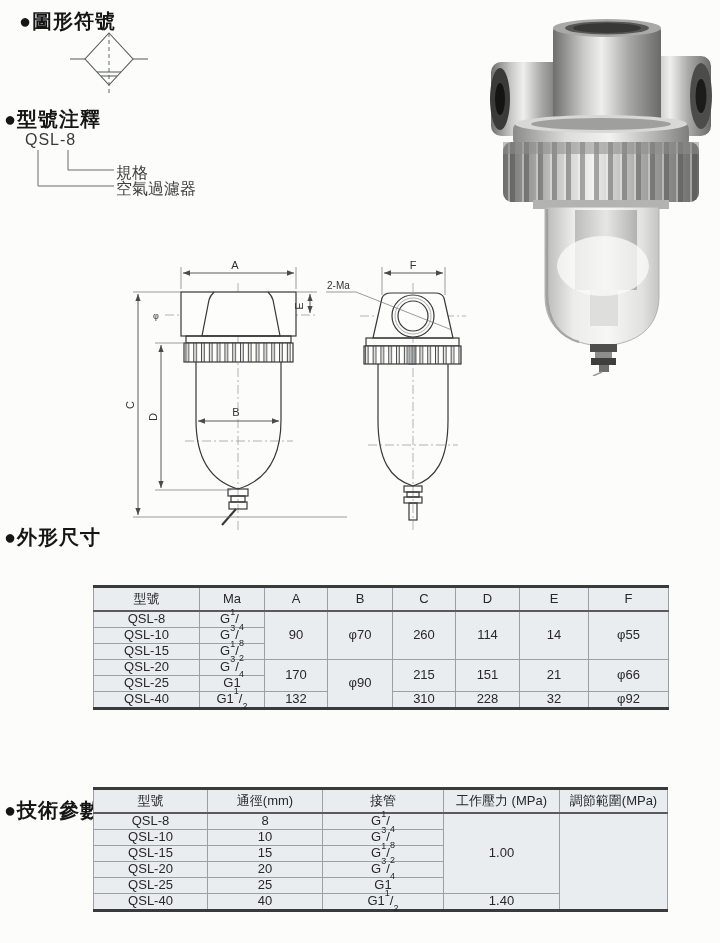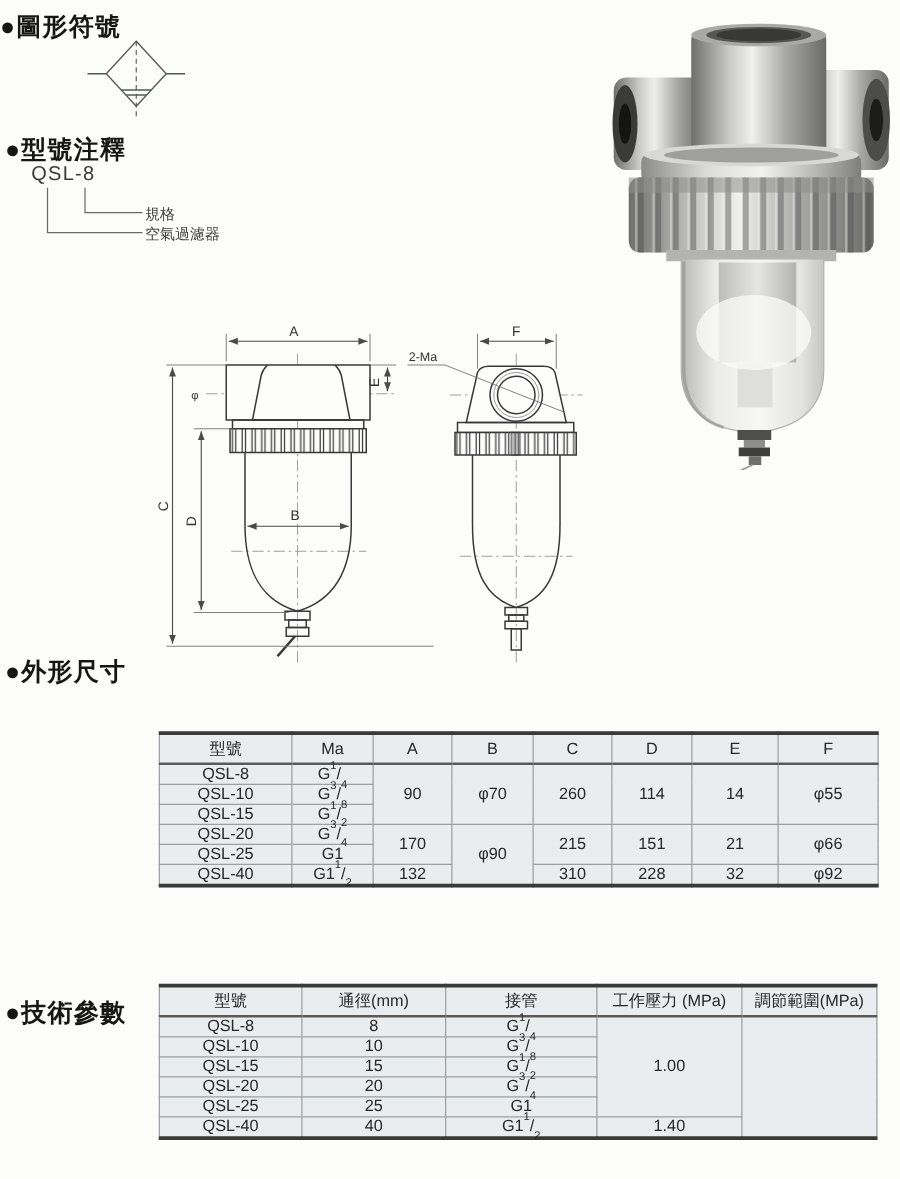--- a/index.html
+++ b/index.html
@@ -7,41 +7,41 @@
     width:720px;height:943px;position:relative;
     background:#fcfcfa;
     font-family:"Liberation Sans","DejaVu Sans",sans-serif;
     color:#232527;overflow:hidden;
   }
   .abs{position:absolute;}
   .heading{
     font-size:20px;font-weight:bold;color:#161616;letter-spacing:1px;white-space:nowrap;
   }
   .model-code{font-size:16px;color:#3a3a3a;letter-spacing:1px;}
-  .callout-label{font-size:12px;color:#3f3f3f;white-space:nowrap;}
+  .callout-label{font-size:16px;color:#3f3f3f;white-space:nowrap;}
   table.tbl{
     border-collapse:collapse;table-layout:fixed;
     background:#e9edef;
     border-top:3px solid #3a3a3a;border-bottom:3px solid #3a3a3a;
-    border-left:1px solid #9aa0a4;border-right:1px solid #9aa0a4;margin-left:34px;
+    border-left:1px solid #9aa0a4;border-right:1px solid #9aa0a4;
   }
   table.tbl th,table.tbl td{
     border:1px solid #9aa0a4;
     font-size:13px;font-weight:normal;text-align:center;vertical-align:middle;
     color:#26282a;padding:0;line-height:1.15;
   }
   table.tbl thead th{height:22px;border-bottom:2px solid #5a5a5a;}
   table.tbl sup{font-size:9px;line-height:0;position:relative;top:-3px;}
   table.tbl sub{font-size:9px;line-height:0;position:relative;bottom:-3px;}
   svg text{font-family:"Liberation Sans","DejaVu Sans",sans-serif;}
 </style>
 </head>
 <body>
 
-<div class="abs heading" style="left:0;top:8px">●圖形符號</div>
+<div class="abs heading" style="left:19px;top:8px">●圖形符號</div>
 
 <svg class="abs" style="left:68px;top:30px" width="92" height="66" viewBox="0 0 92 66">
   <g stroke="#55585a" stroke-width="1.1" fill="none">
     <path d="M41,3 L65,29 L41,55 L17,29 Z"></path>
     <path d="M2,29 H17 M65,29 H80"></path>
     <path d="M41,3 V63" stroke-dasharray="4 3" stroke-width="0.9"></path>
     <path d="M29,42 H53 M33,46 H49"></path>
   </g>
 </svg>
 

